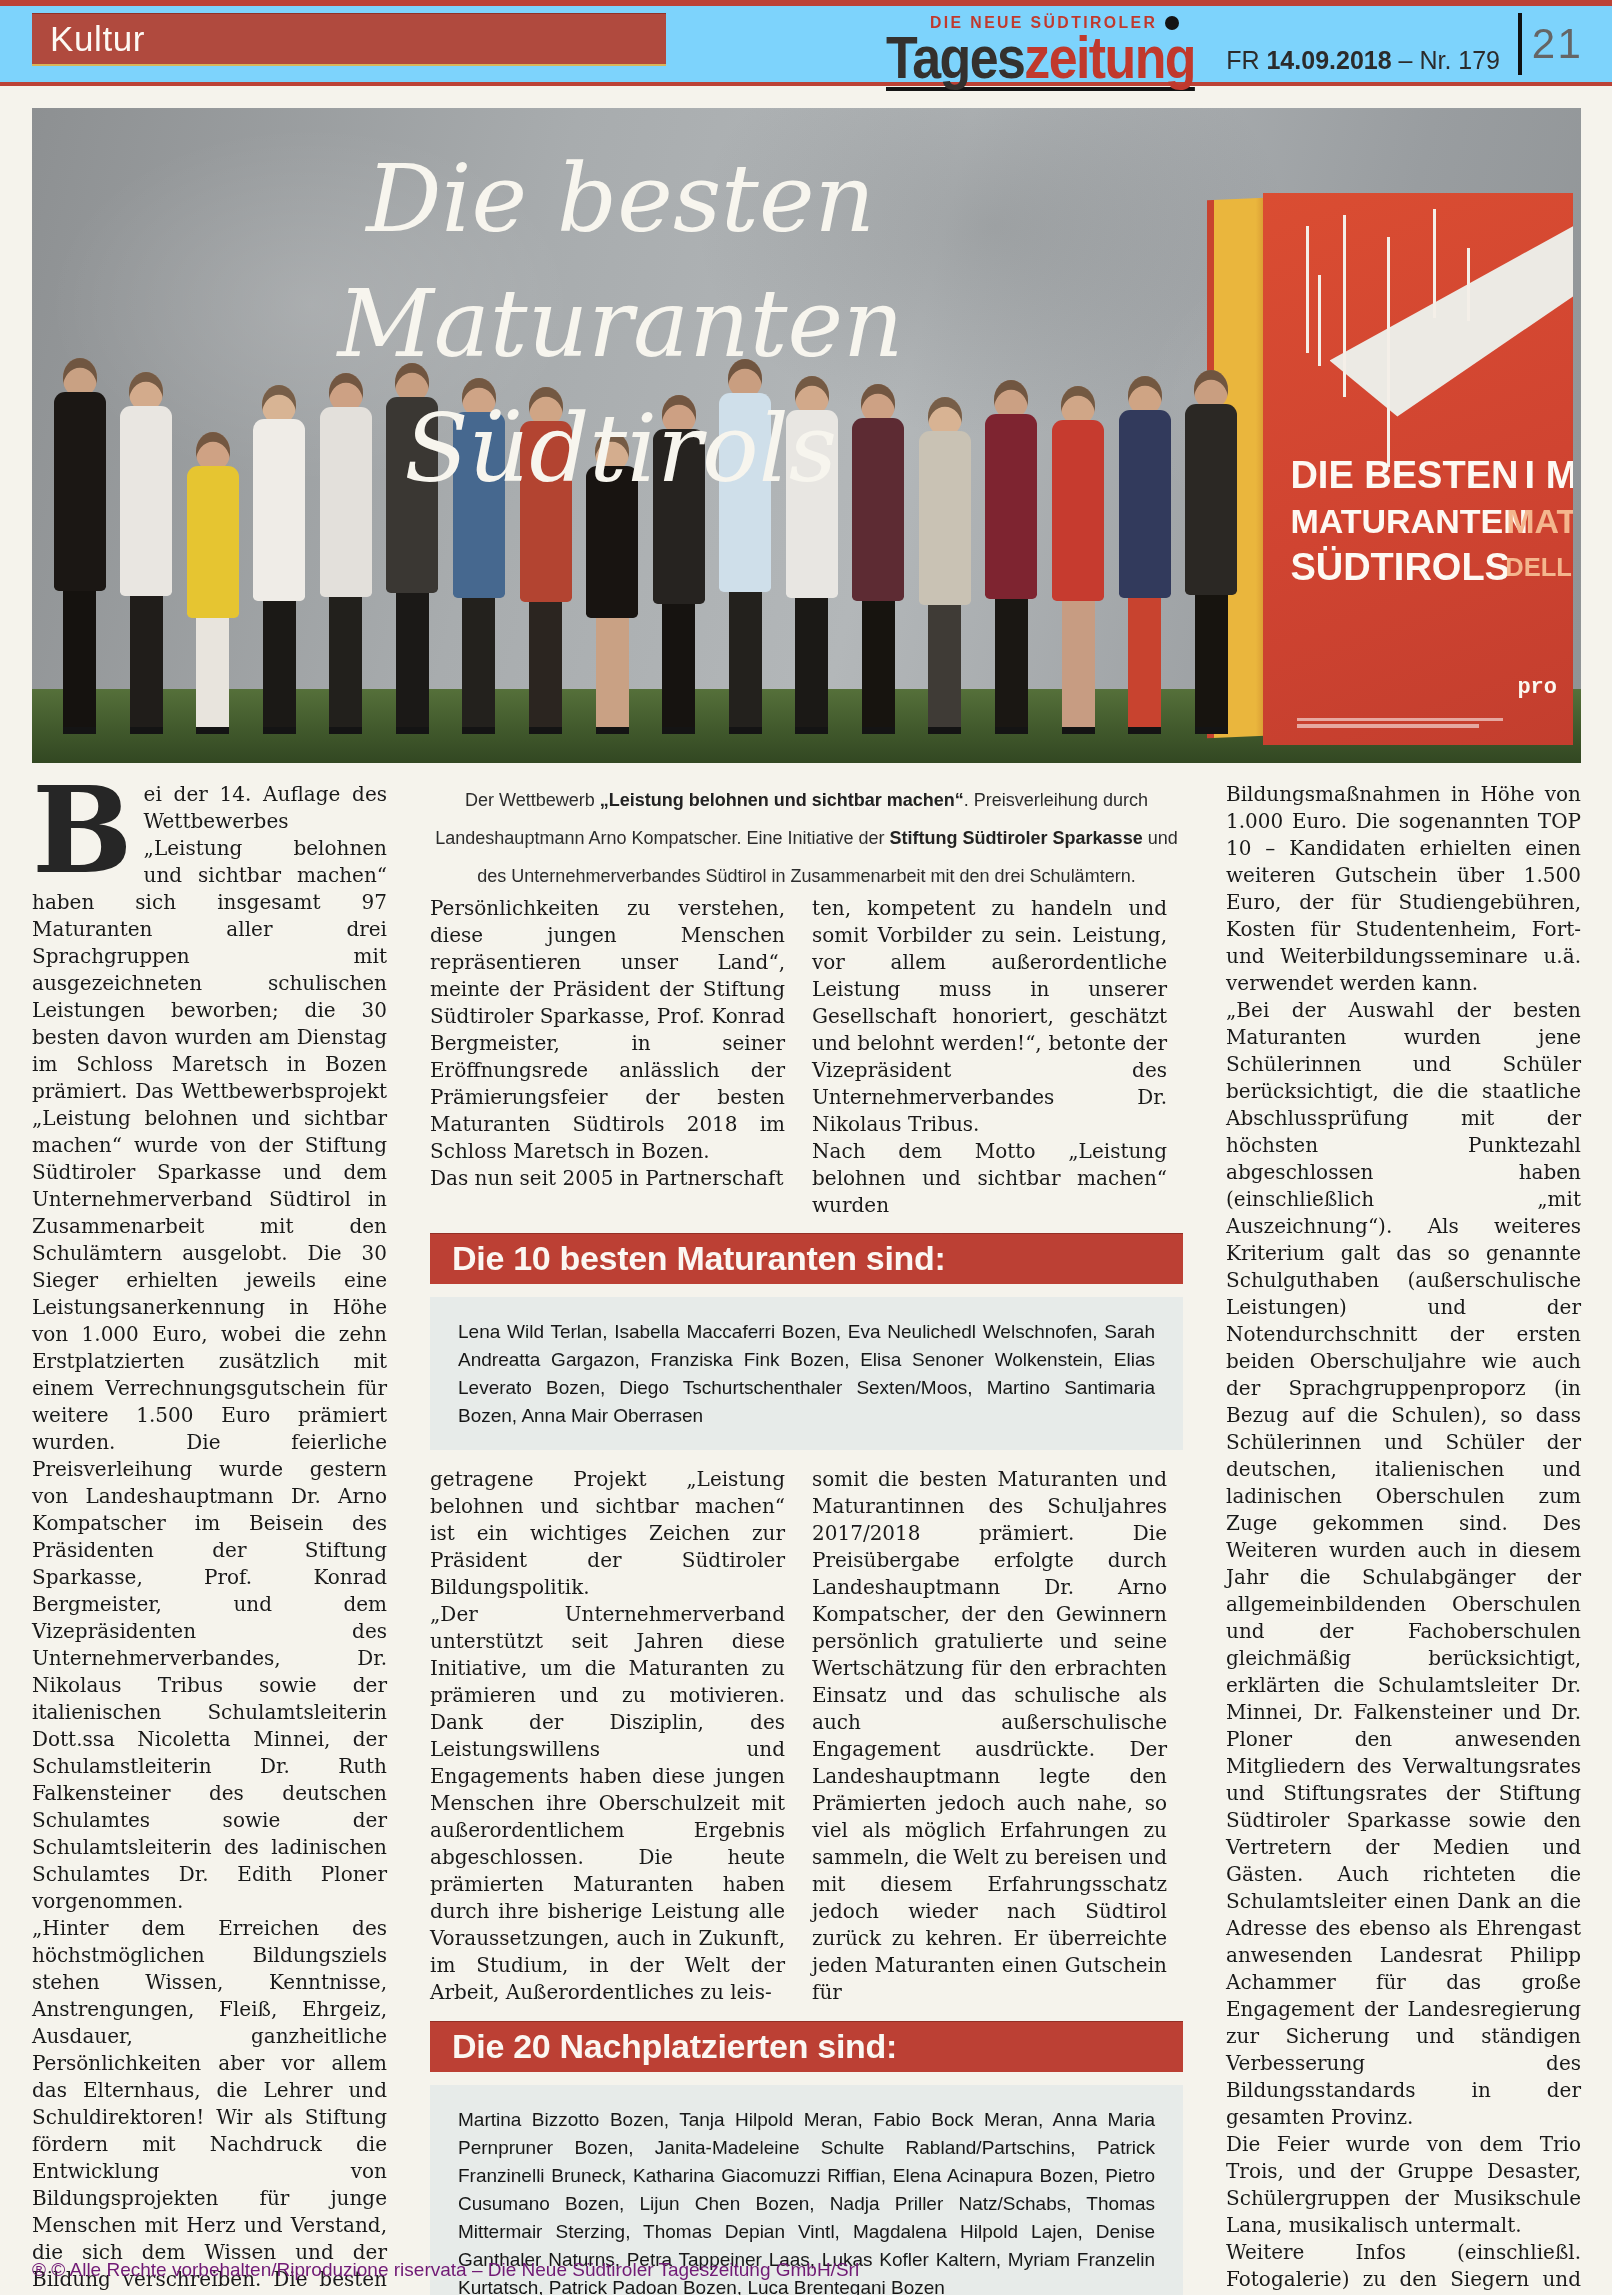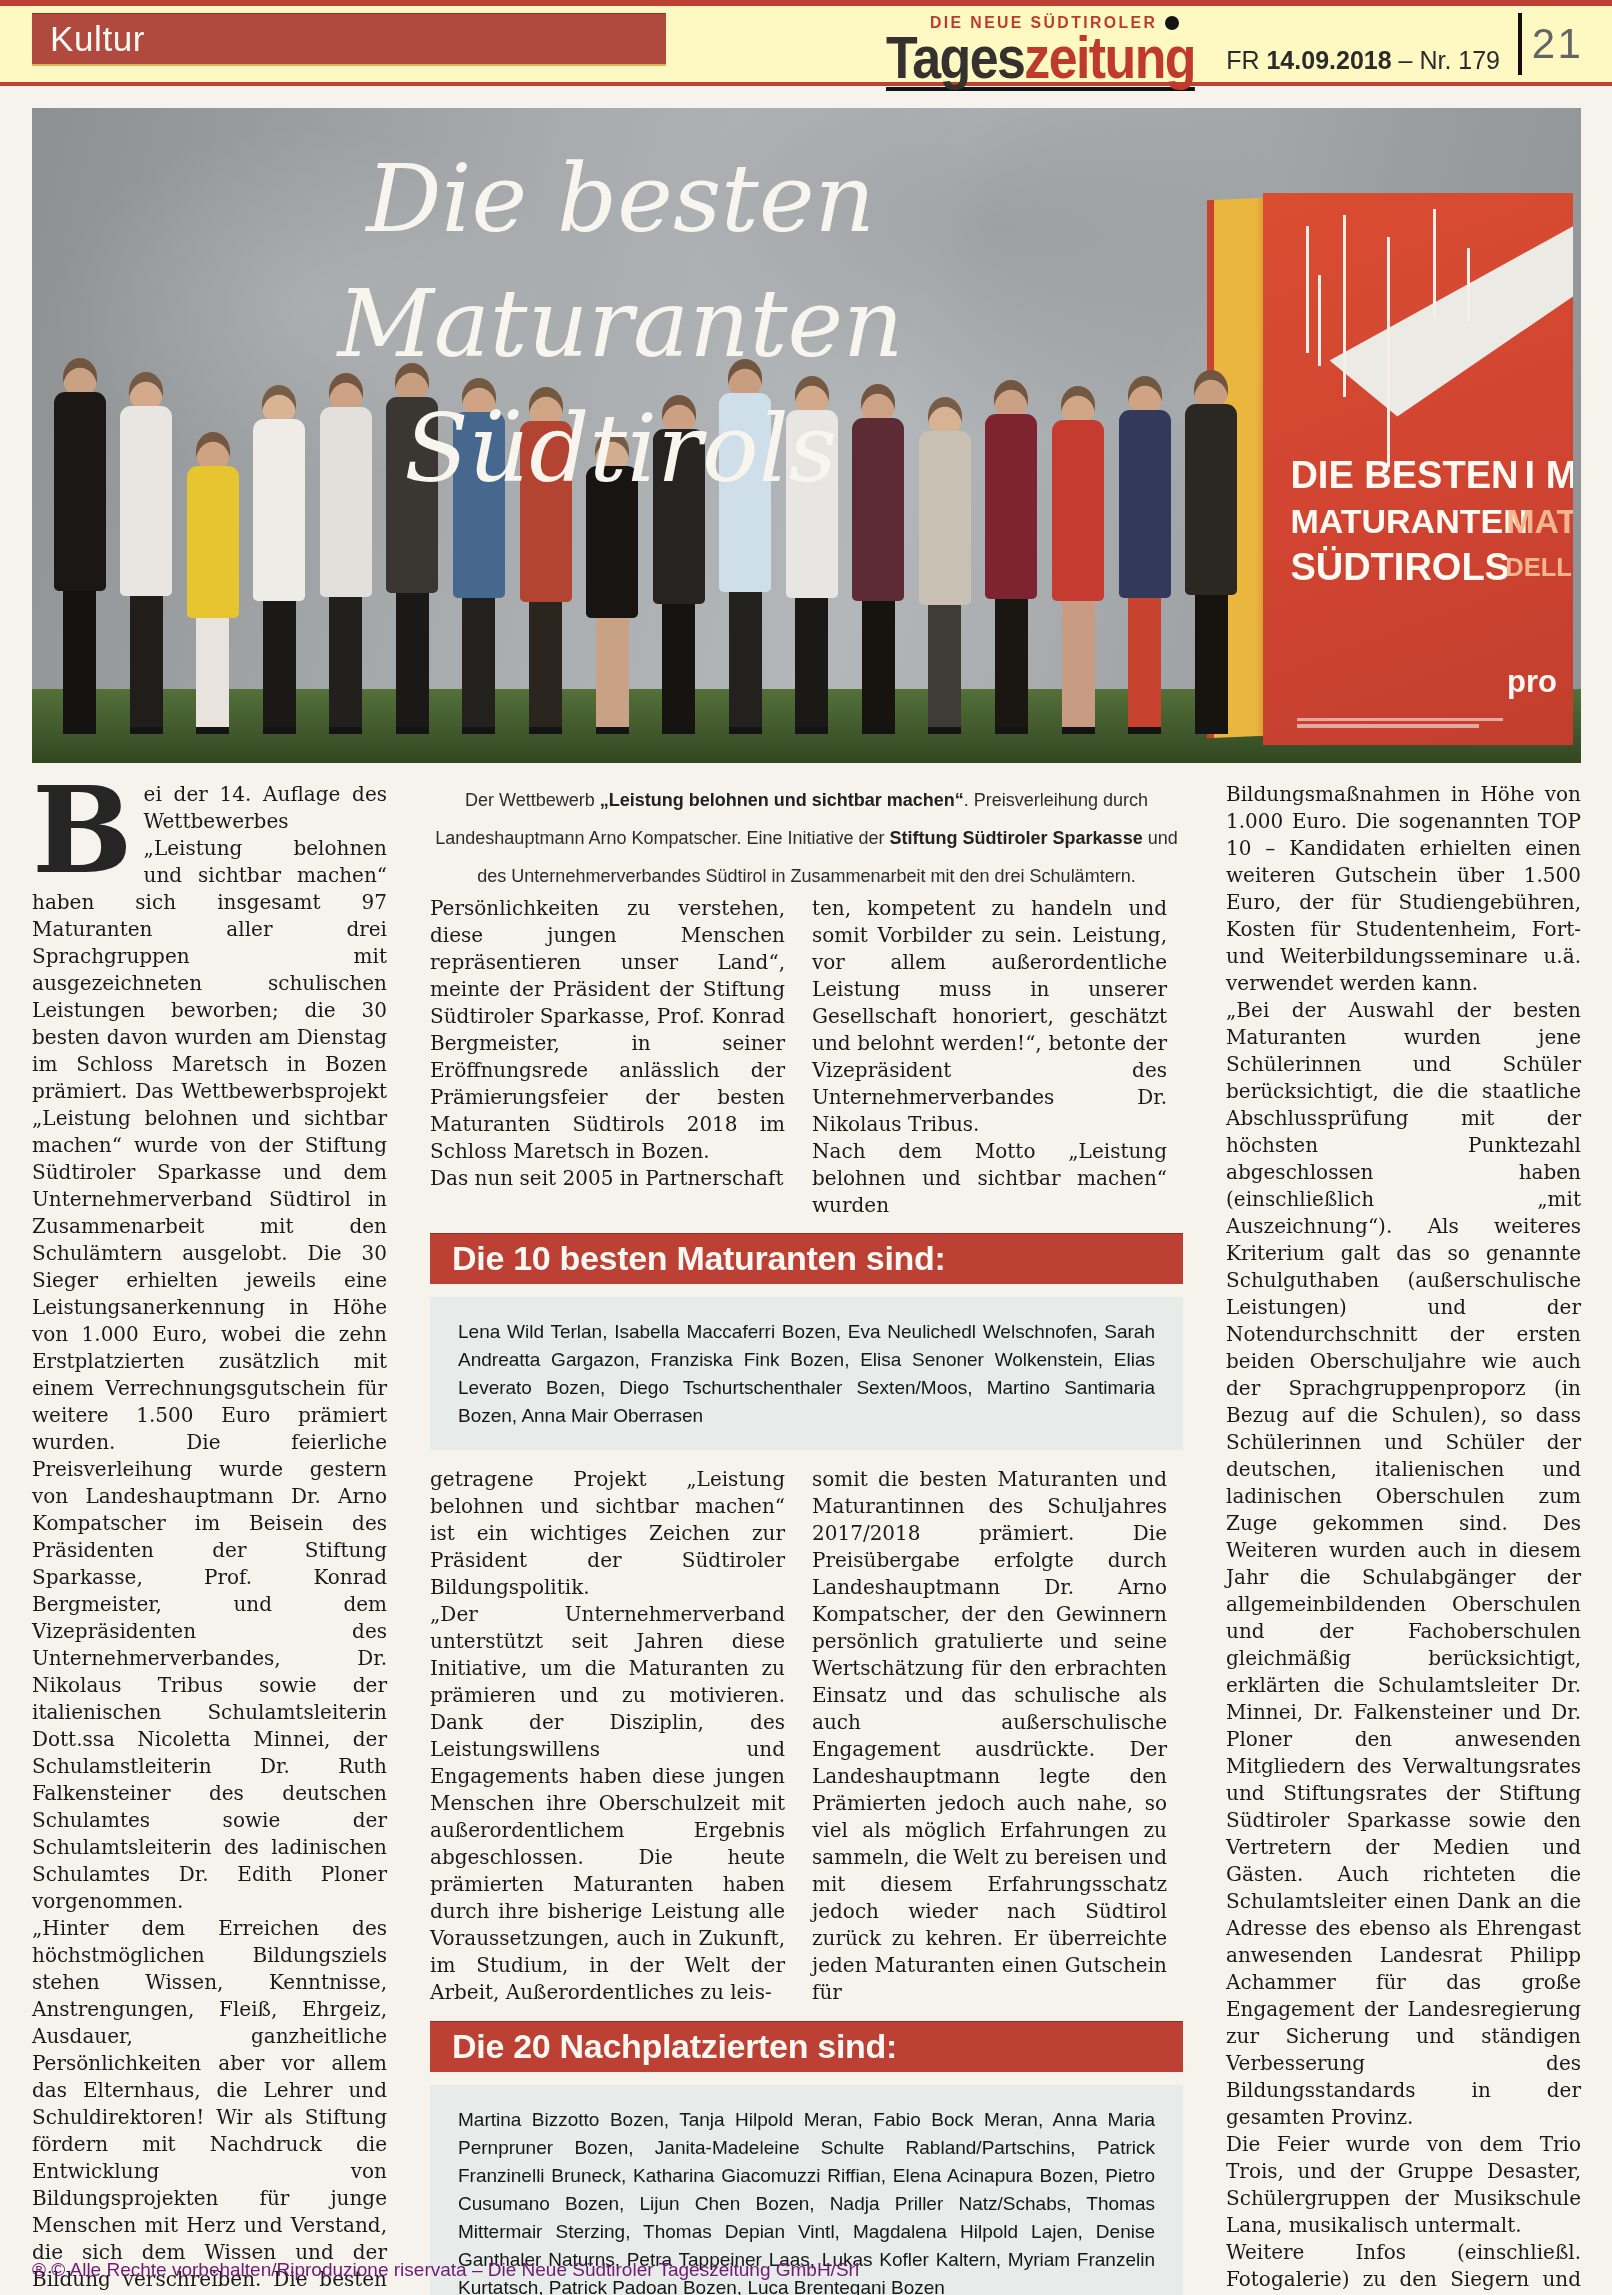--- a/index.html
+++ b/index.html
@@ -2,21 +2,21 @@
 <html style="font-size:9.7px"><head>
 <meta charset="utf-8">
 <style>
   html,body{margin:0;padding:0}
   body{
     width:1613px;height:2295px;position:relative;overflow:hidden;
     background:#f5f3ec;color:#191919;font-family:"DejaVu Serif", serif;
   }
   
   .topline{height:5.5px;background:#bc4236}
-  header{position:relative;height:76px;border-bottom:4.8px solid #bc4236;background:#fef9c3}
+  header{position:relative;height:76px;border-bottom:4.8px solid #bc4236;background:#7dd3fc}
   .kultur-bar{position:absolute;left:32px;top:7.3px;width:634px;height:50px;background:#b04a3e;
     border-top:1.8px solid #8f3228;border-bottom:2.4px solid #d9b557;display:flex;align-items:center}
   .kultur-bar span{font-family:"Liberation Sans",sans-serif;font-weight:400;font-size:35px;color:#fdf9f4;
     padding-left:18px;letter-spacing:0.6px}
   .masthead{position:absolute;left:886px;top:8.5px}
   .masthead-over{font-family:"Liberation Sans",sans-serif;font-weight:bold;font-size:15.8px;color:#c0392d;
     letter-spacing:2.4px;margin-left:44px;display:flex;align-items:center}
   .mh-dot{display:inline-block;width:14.5px;height:14.5px;border-radius:50%;background:#141414;margin-left:7.3px}
   .masthead-main{display:inline-block;font-family:"Liberation Sans",sans-serif;font-weight:bold;
     font-size:59px;line-height:53px;letter-spacing:-1.8px;border-bottom:4.2px solid #141414;padding-bottom:2.4px;
@@ -57,22 +57,22 @@
     clip-path:polygon(100% 0,0 72%,26% 100%,100% 34%)}
   .sign-text{position:absolute;left:9%;top:47%;font-family:"Liberation Sans",sans-serif;
     font-weight:bold;color:#fdf9f3;line-height:46px;white-space:nowrap}
   .sign-text .l1,.sign-text .l3{font-size:38px}
   .sign-text .l2{font-size:34px}
   .sign-it{position:absolute;right:-4.8px;top:47%;width:72px;overflow:hidden;text-align:right;
     font-family:"Liberation Sans",sans-serif;font-weight:bold;line-height:46px;white-space:nowrap}
   .sign-it .l1{font-size:38px;color:#fdf9f3}
   .sign-it .l2{font-size:34px;color:#f4b68e}
   .sign-it .l3{font-size:25.5px;color:#f4b68e}
-  .sign-brand{position:absolute;right:5%;bottom:8%;font-family:Liberation Sans, sans-serif;
-    font-weight:bold;font-size:31px;color:#fbf7f0}
+  .sign-brand{position:absolute;right:5%;bottom:8%;font-family:Liberation Mono, monospace;
+    font-weight:bold;font-size:22px;color:#fbf7f0}
   .s-fine{position:absolute;left:11%;bottom:4.2%;width:206px;height:3.6px;background:rgba(255,255,255,.55)}
   .s-fine.b{bottom:3%;width:182px}
   
   .article{margin:18px 32px 0;display:grid;grid-template-columns:355px 753px 355px;column-gap:43px;
     font-size:20px;line-height:27px;text-align:justify}
   .article p{margin:0}
   .dropcap{float:left;font-size:119px;line-height:91px;font-weight:bold;color:#262626;
     padding:4.8px 11px 0 0}
   .lead{font-family:"Liberation Sans",sans-serif;font-size:18px;line-height:38px;text-align:center;
     color:#2c2c2c;margin:2.4px 15.8px 20.6px;text-align:center}

